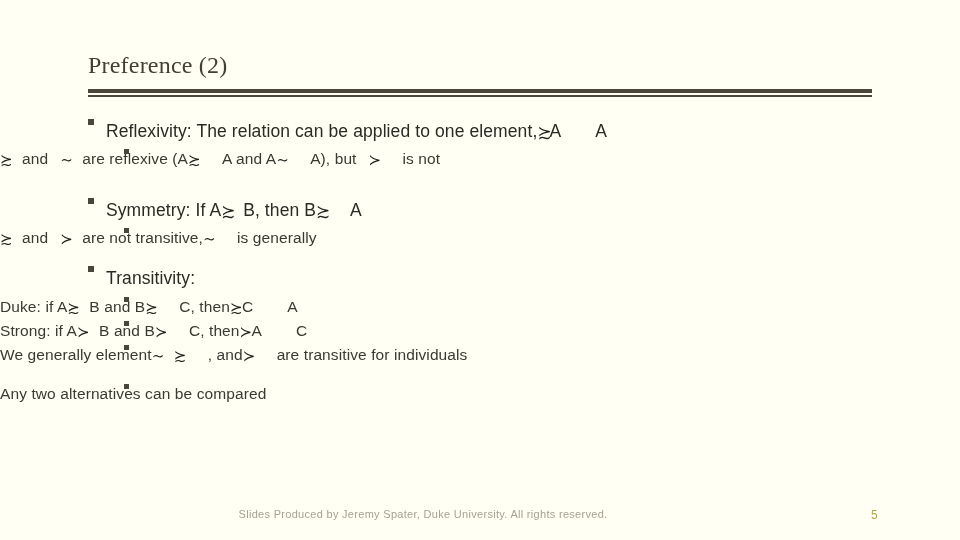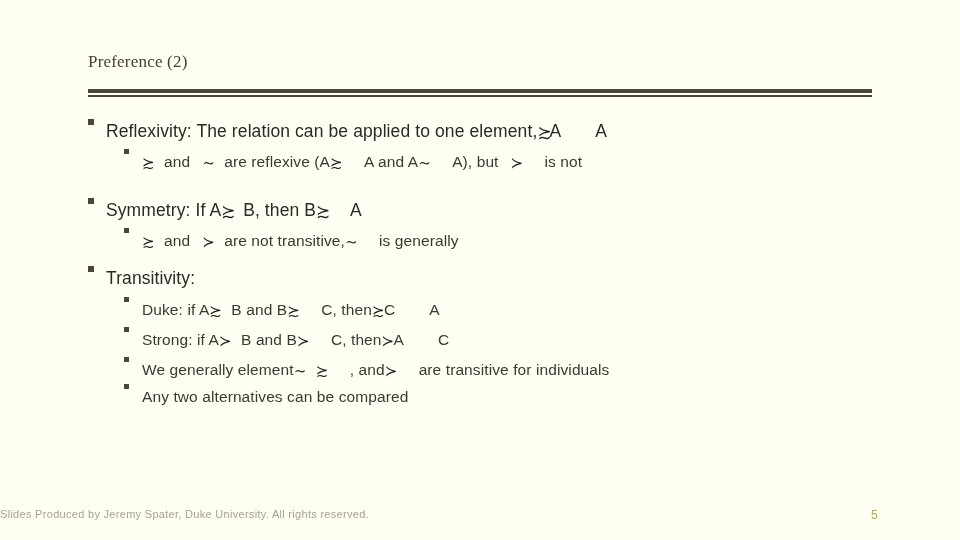--- a/index.html
+++ b/index.html
@@ -21,21 +21,21 @@
     inset: 0;
     background: #fffff3;
   }
 
   
   .title {
     position: absolute;
     left: 88px;
     top: 52px;
     font-family: "Liberation Serif", serif;
-    font-size: 17px;
+    font-size: 24px;
     color: #443f33;
     letter-spacing: 0.2px;
     white-space: nowrap;
   }
 
   .rule-wrap {
     position: absolute;
     left: 88px;
     top: 89px;
     width: 784px;
@@ -81,24 +81,23 @@
     left: 88px;
     top: 1px;
     width: 6px;
     height: 6px;
     background: #4a4639;
     display: inline-block;
   }
 
   .l2 {
     position: relative;
-    padding-left: 142px;
     font-size: 15.5px;
     color: #3a3a33;
-    line-height: 29px;
+    line-height: 23px;
     white-space: nowrap;
     letter-spacing: 0.1px;
   }
   .l2 > .mk {
     position: absolute;
     left: 124px;
     top: 2px;
     width: 5px;
     height: 5px;
     background: #4a4639;
@@ -131,21 +130,21 @@
     display: inline-block;
     width: 12px;
   }
 
   
   .footer {
     position: absolute;
     left: 0;
     top: 508px;
     width: 846px;
-    text-align: left;
+    text-align: center;
     font-size: 11px;
     color: #a6a292;
     letter-spacing: 0.3px;
   }
   .pagenum {
     position: absolute;
     right: 82px;
     top: 508px;
     font-size: 12px;
     color: #b4a84e;

